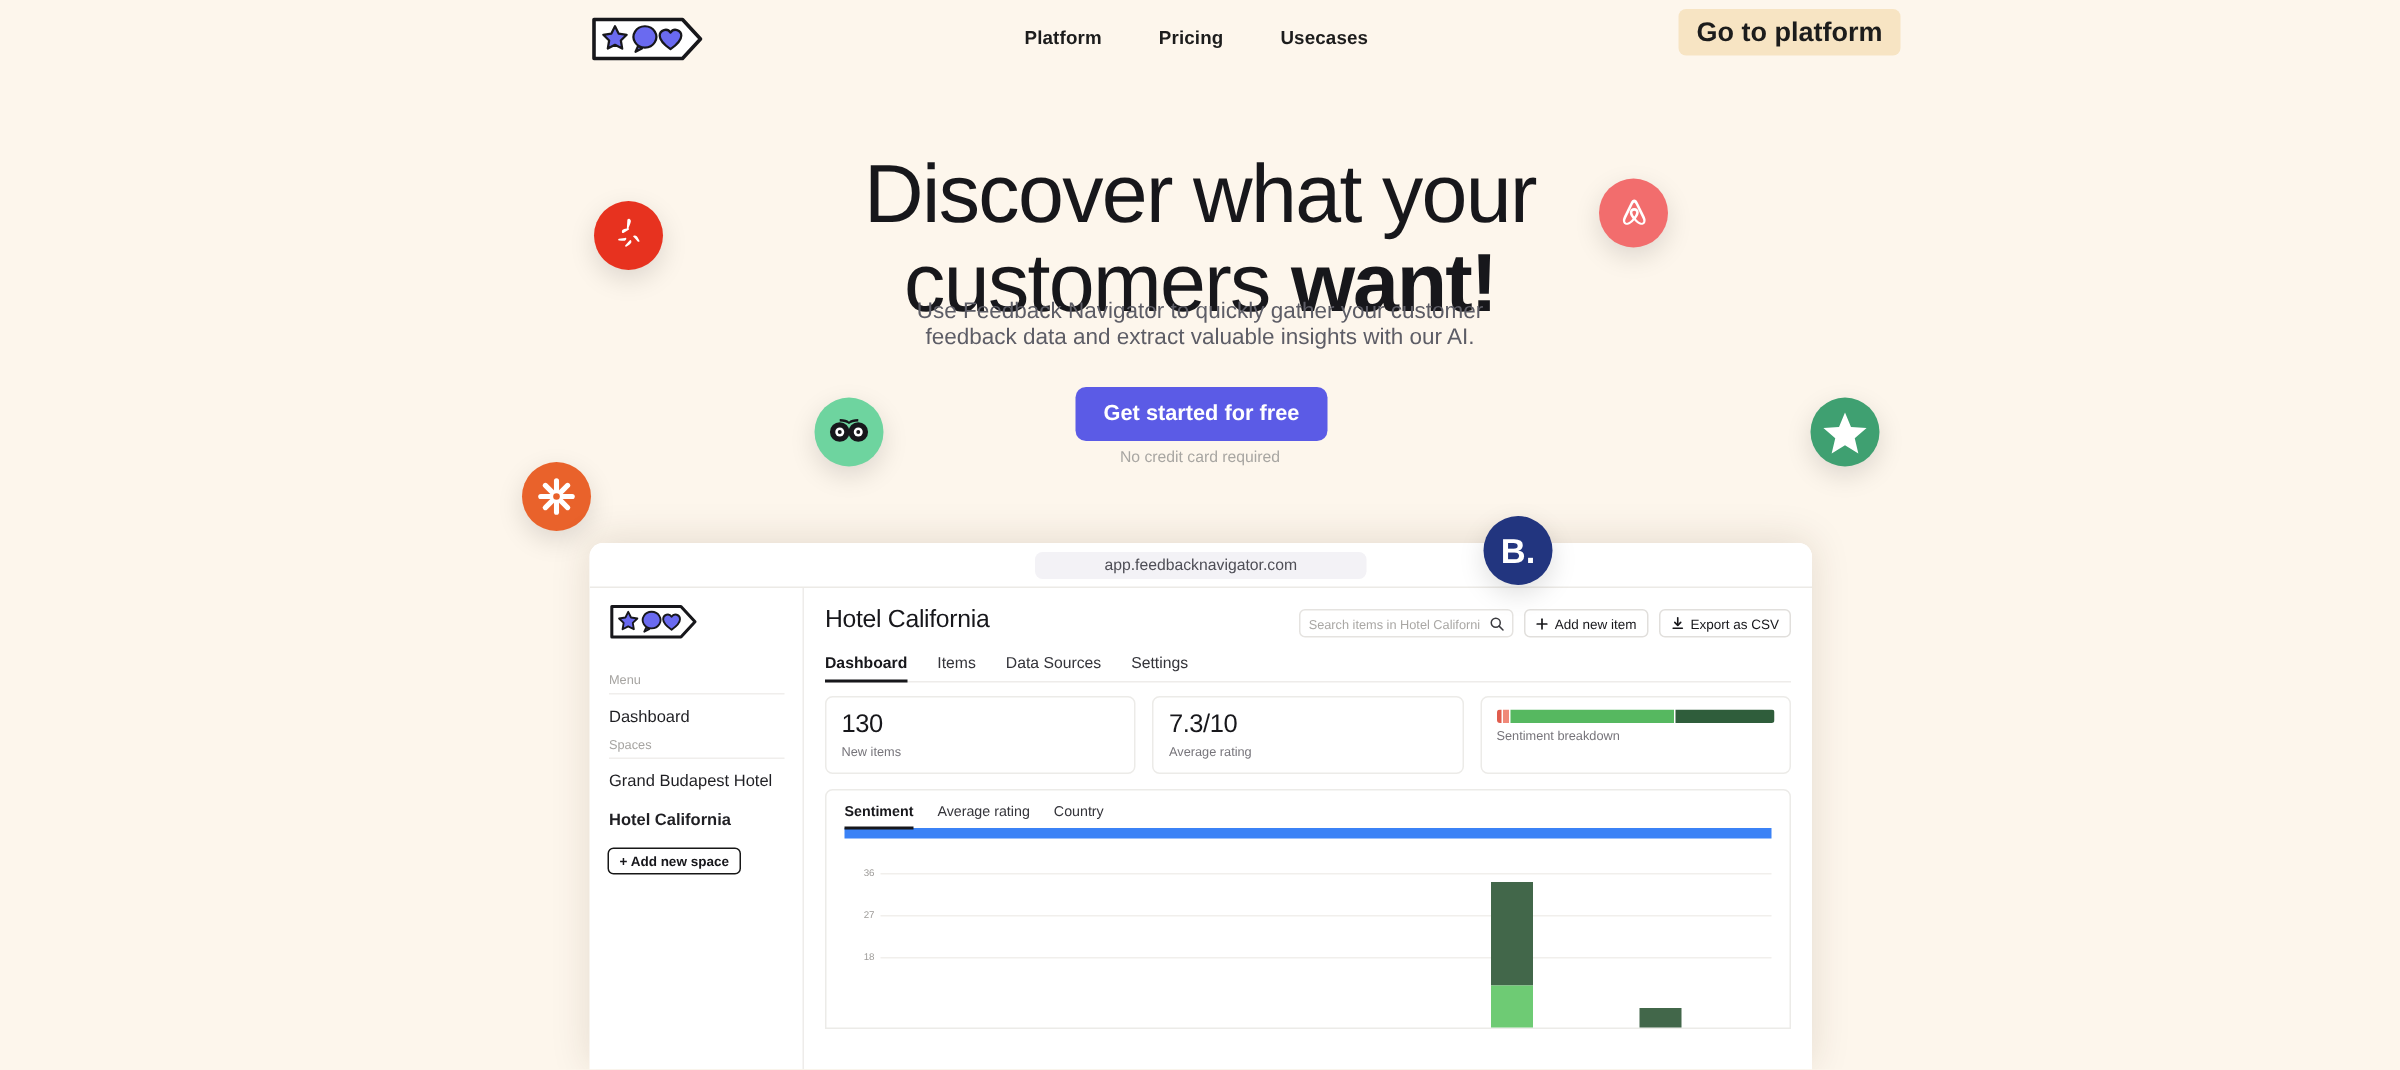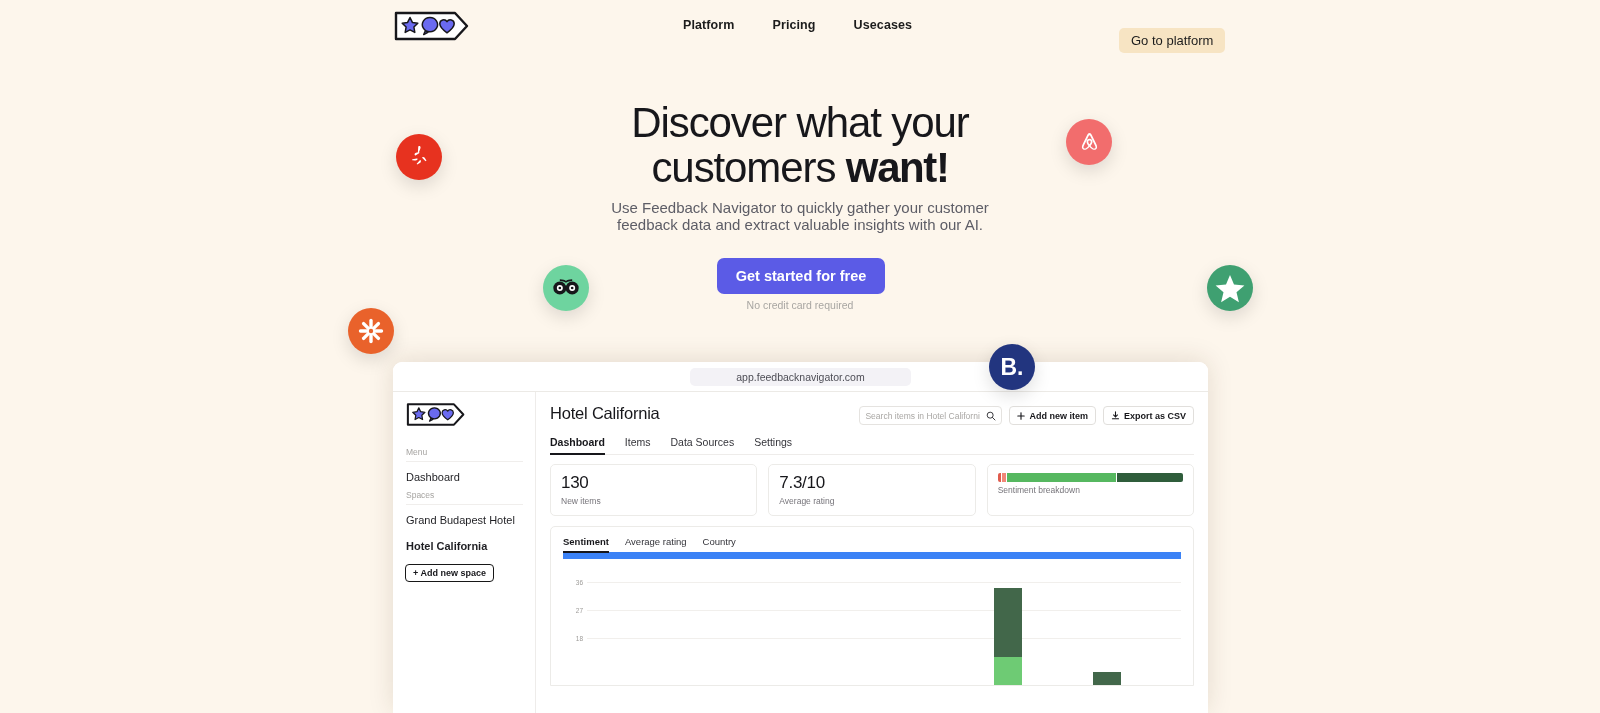--- a/index.html
+++ b/index.html
@@ -27,34 +27,34 @@
 
   .nav-links {
     position: absolute; left: 683px; top: 18px;
     display: flex; gap: 38px;
   }
   .nav-links a {
     font-size: 12.5px; color: #1c1c1c; text-decoration: none;
     font-weight: 600; letter-spacing: .1px; cursor: pointer;
   }
   .nav-cta {
-    position: absolute; left: 1119px; top: 28px;
+    position: absolute; left: 1119px; top: 6px;
     background: #f7e4c3; color: #1c1c1c;
-    font-size: 13px; font-weight: 400;
+    font-size: 18px; font-weight: 700;
     padding: 5px 12px; border-radius: 5px;
     border: none; cursor: pointer;
     font-family: "Liberation Sans", sans-serif;
   }
 
   
   .hero { position: absolute; left: 0; top: 0; width: 1600px; }
   .hero-title {
     position: absolute; left: 0; top: 100px; width: 1600px;
     text-align: center;
-    font-size: 42px; line-height: 1.08;
+    font-size: 55px; line-height: 1.08;
     color: #17171b; font-weight: 400;
     letter-spacing: -1.1px;
   }
   .hero-title b { font-weight: 800; letter-spacing: -1.4px; }
   .hero-sub {
     position: absolute; left: 0; top: 199px; width: 1600px;
     text-align: center;
     font-size: 15px; line-height: 1.15;
     color: #5d5d66; font-weight: 400;
   }
@@ -149,21 +149,21 @@
     justify-content: center;
   }
   .search-box input {
     border: none; outline: none; flex: 1; min-width: 0;
     font-size: 8.5px; color: #1f1f23;
     font-family: "Liberation Sans", sans-serif; background: transparent;
   }
   .search-box input::placeholder { color: #a9a7a4; }
   .btn-sm {
     height: 19px; border: 1px solid #e1dfdc; border-radius: 4px;
-    background: #fff; font-size: 9px; font-weight: 700; color: #17171b;
+    background: #fff; font-size: 9px; font-weight: 400; color: #17171b;
     padding: 0 7px; display: flex; align-items: center; gap: 4px;
     cursor: pointer; white-space: nowrap;
     font-family: "Liberation Sans", sans-serif;
   }
 
   .tabs { display: flex; gap: 20px; margin-top: 11px; border-bottom: 1px solid #eeecea; }
   .tab {
     font-size: 10.5px; color: #34343a; padding-bottom: 6px;
     cursor: pointer; position: relative;
   }

